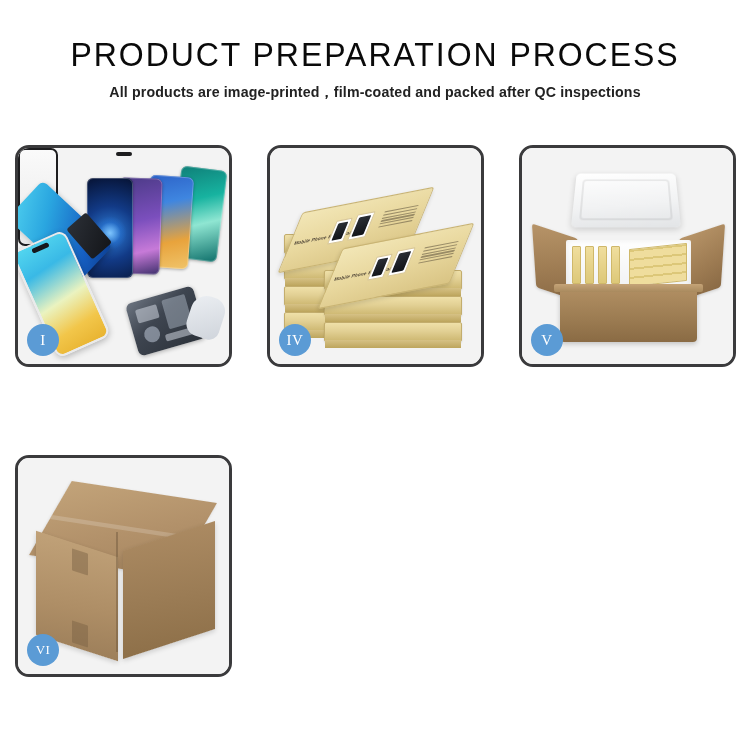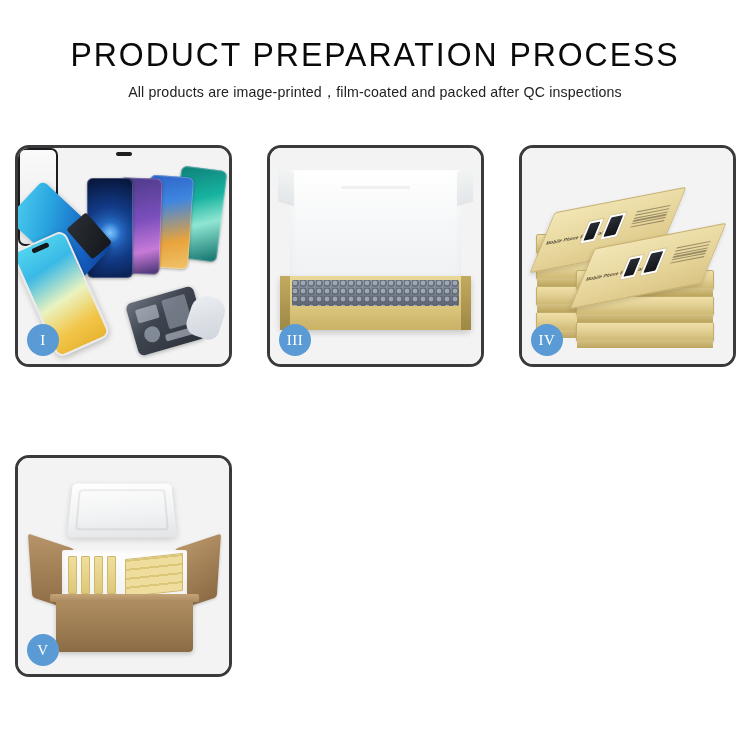--- a/index.html
+++ b/index.html
@@ -33,21 +33,21 @@
     letter-spacing: 2.0px;
     color: #0a0a0a;
     line-height: 1.05;
     transform: scaleX(0.97);
   }
 
   .subtitle {
     margin-top: 10px;
     font-family: "Liberation Sans", sans-serif;
     font-size: 14.2px;
-    font-weight: 400;
+    font-weight: 700;
     letter-spacing: 0.15px;
     color: #222222;
   }
 
   
   .grid {
     position: absolute;
     left: 15px;
     top: 145px;
     width: 730px;
@@ -485,35 +485,20 @@
               <div class="slot s4"></div>
           </div>
 
           <div class="hand"></div>
         </div>
       </div>
       <div class="badge">I</div>
     </div>
 
 
-    <div class="panel">
-      <div class="panel-stage">
-        <div class="box3-lid">
-          <div class="flapL"></div>
-            <div class="flapR"></div>
-            <div class="crease"></div>
-        </div>
-        <div class="box3-tray">
-          <div class="lipL"></div>
-          <div class="inner"></div>
-          <div class="lipR"></div>
-        </div>
-      </div>
-      <div class="badge">III</div>
-    </div>
 
     <div class="panel">
       <div class="panel-stage">
         <div class="stack">
           <div class="sbox" style="left:0px;  top:56px;">
               <div class="side"></div>
             </div>
           <div class="sbox" style="left:0px;  top:82px;">
               <div class="side"></div>
             </div>
@@ -587,15 +572,29 @@
           <div class="ybox" style="left:45px;"></div>
           <div class="ywide"></div>
         </div>
         <div class="v-front">
             <div class="topedge"></div>
           </div>
       </div>
       <div class="badge">V</div>
     </div>
 
+    <div class="panel">
+      <div class="panel-stage">
+        <div class="c-top">
+            <div class="seam"></div>
+          </div>
+        <div class="c-left">
+          <div class="tab tab1"></div>
+          <div class="tab tab2"></div>
+        </div>
+        <div class="c-right"></div>
+        <div class="c-edge"></div>
+      </div>
+      <div class="badge wide">VI</div>
+    </div>
 
   </div>
 </div>
 
 </body></html>

